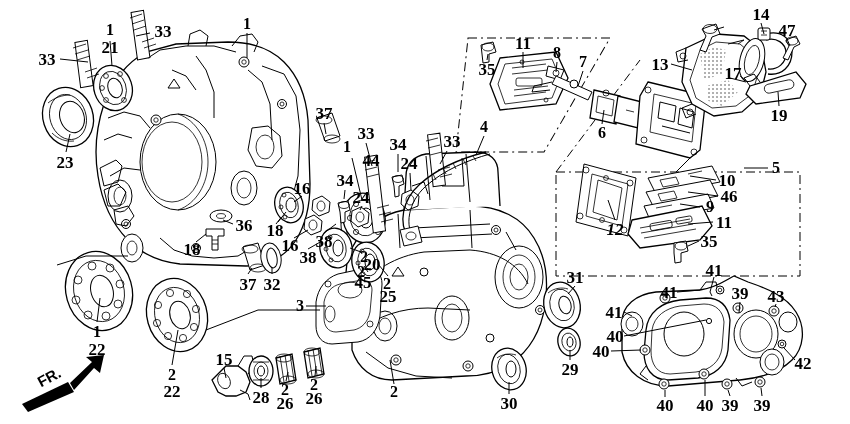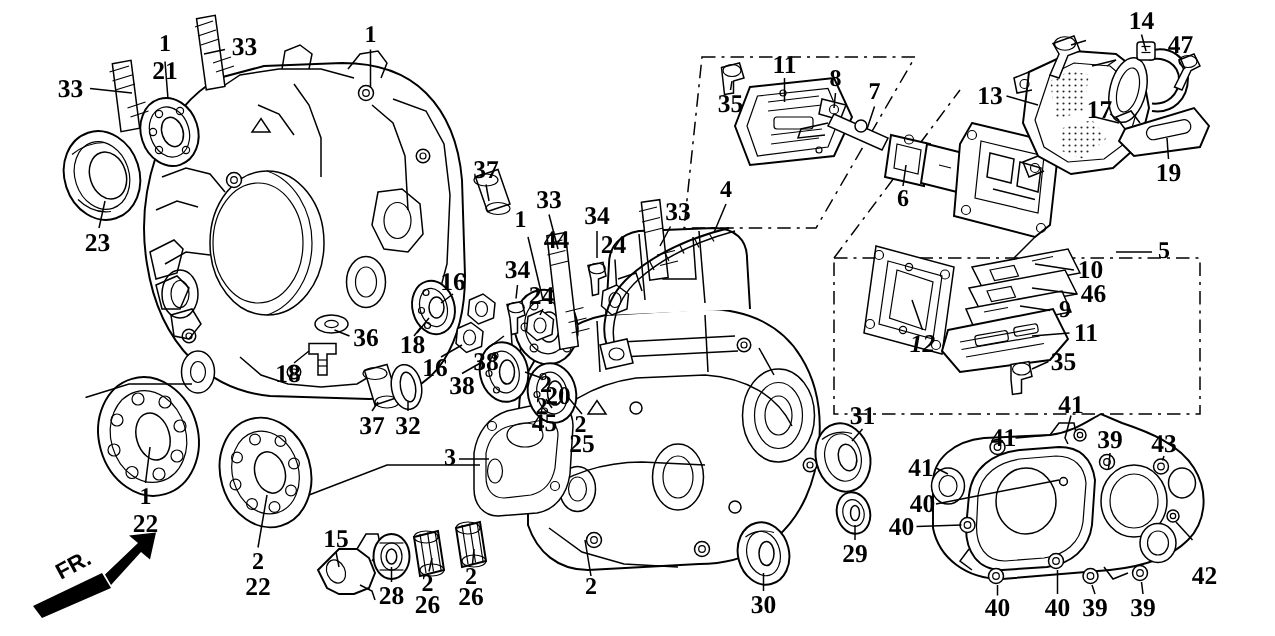--- a/index.html
+++ b/index.html
@@ -765,21 +765,21 @@
       <div class="callout c-md" style="left: 710px; top: 207px;">9</div>
       <div class="callout c-lg" style="left: 724px; top: 222px;">11</div>
       <div class="callout c-lg" style="left: 709px; top: 241px;">35</div>
       <div class="callout c-lg" style="left: 714px; top: 270px;">41</div>
       <div class="callout c-lg" style="left: 669px; top: 292px;">41</div>
       <div class="callout c-lg" style="left: 614px; top: 312px;">41</div>
       <div class="callout c-lg" style="left: 740px; top: 293px;">39</div>
       <div class="callout c-lg" style="left: 776px; top: 296px;">43</div>
       <div class="callout c-lg" style="left: 615px; top: 336px;">40</div>
       <div class="callout c-lg" style="left: 601px; top: 351px;">40</div>
-      <div class="callout c-lg" style="left: 803px; top: 384px;">42</div>
+      <div class="callout c-lg" style="left: 803px; top: 363px;">42</div>
       <div class="callout c-lg" style="left: 665px; top: 405px;">40</div>
       <div class="callout c-lg" style="left: 705px; top: 405px;">40</div>
       <div class="callout c-lg" style="left: 730px; top: 405px;">39</div>
       <div class="callout c-lg" style="left: 762px; top: 405px;">39</div>
     </div>
 
 
   <div id="frlabel">FR.</div>
 
 </div>

